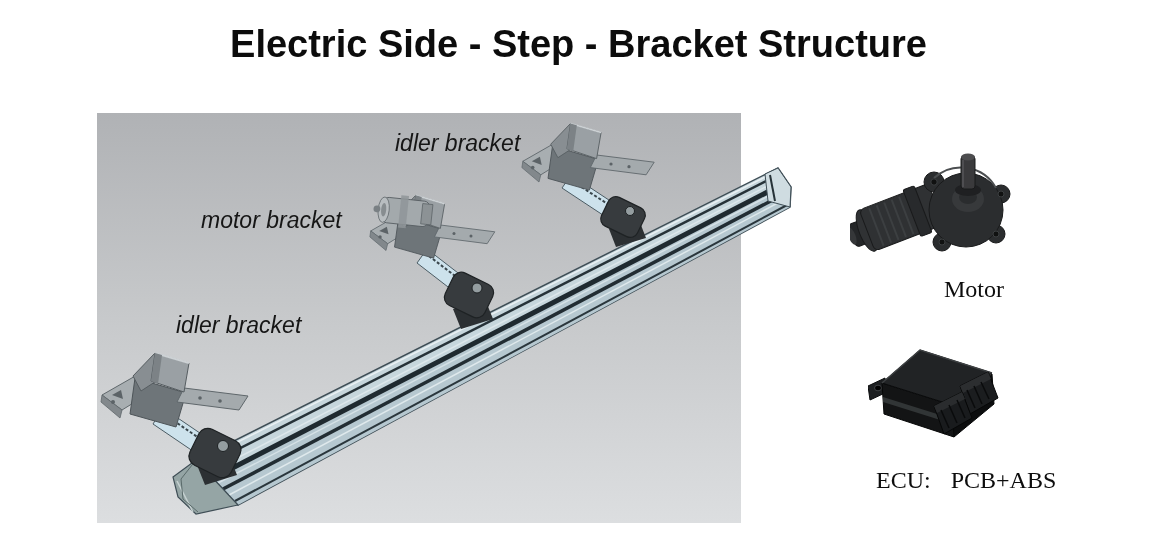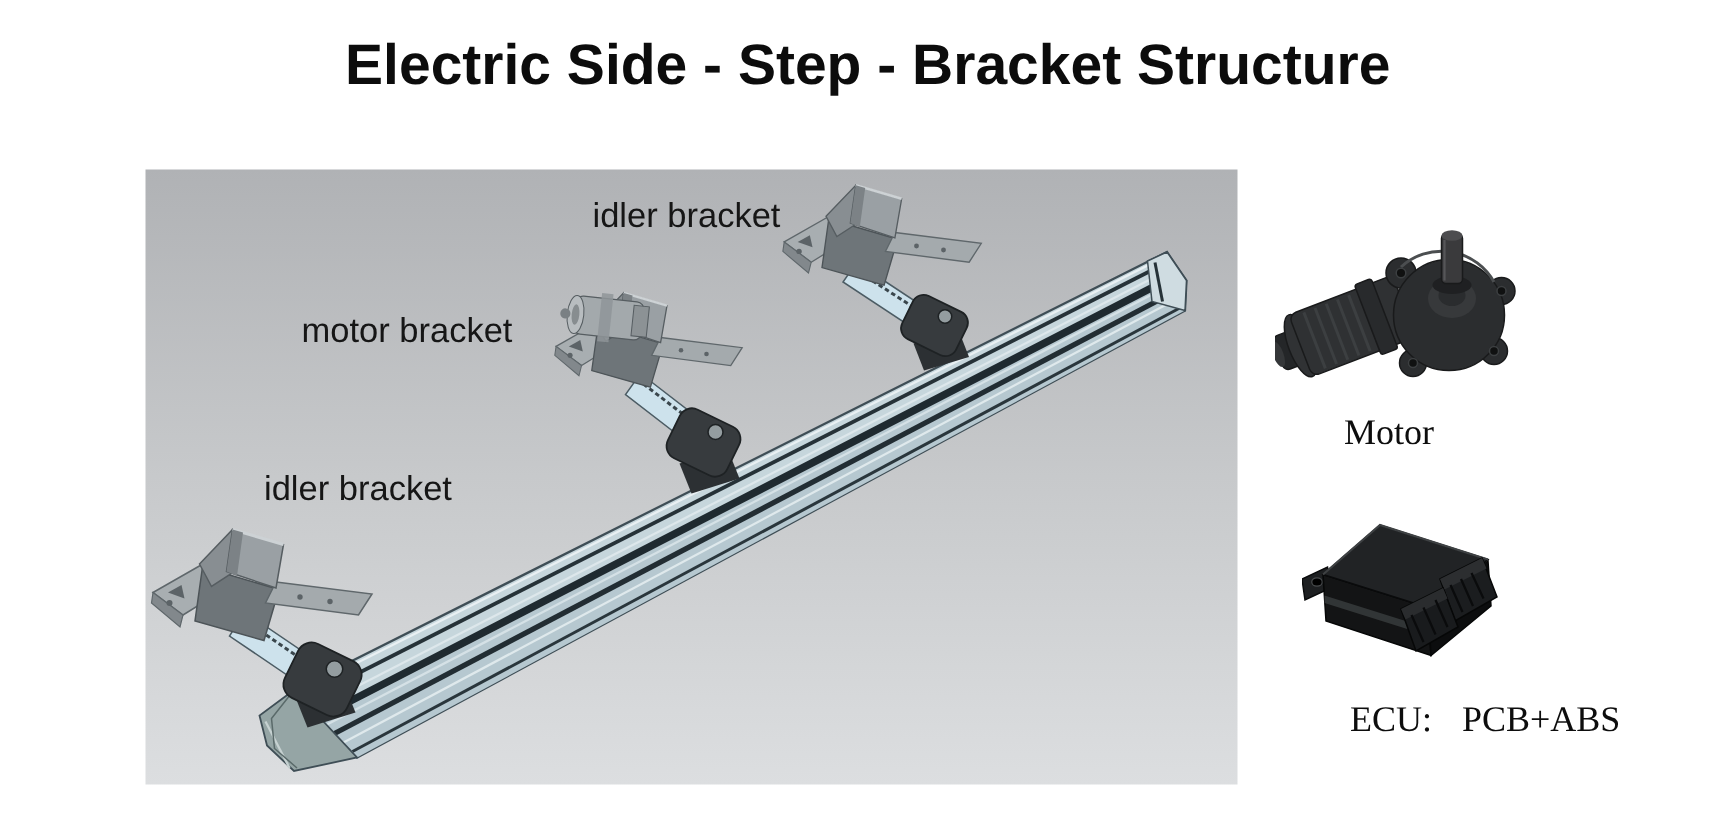--- a/index.html
+++ b/index.html
@@ -1,32 +1,32 @@
 <!DOCTYPE html>
 <html><head>
 <meta charset="utf-8">
 <style>
   html,body{margin:0;padding:0;background:#ffffff;}
   .page{position:relative;width:1157px;height:550px;background:#ffffff;overflow:hidden;
         font-family:"Liberation Sans",sans-serif;}
   .title{position:absolute;left:0;top:23px;width:100%;text-align:center;
          font-size:38px;font-weight:600;color:#0c0c0c;letter-spacing:0px;}
-  .panel{position:absolute;left:97px;top:113px;width:728px;height:410px;
-         background:linear-gradient(180deg,#b0b2b5 0%,#c7c9cb 50%,#dcdee0 100%);}
+  .panel{position:absolute;left:97px;top:113px;width:644px;height:410px;
+         background:linear-gradient(180deg,#b0b2b5 0%,#c7c9cb 50%,#dcdee0 100%);font-style:italic;}
   .panel svg{position:absolute;left:0;top:0;}
   .fig-label{position:absolute;font-size:23px;color:#161616;white-space:nowrap;}
   .lbl-idler-top{left:298px;top:17px;}
   .lbl-motor{left:104px;top:94px;}
   .lbl-idler-bottom{left:79px;top:199px;}
   .part-svg{position:absolute;}
   .motor-svg{left:850px;top:152px;}
   .ecu-svg{left:868px;top:342px;}
   .caption{position:absolute;font-family:"Liberation Serif",serif;font-size:24px;color:#0d0d0d;white-space:nowrap;}
-  .motor-caption{left:841px;top:276px;width:170px;text-align:center;}
-  .ecu-caption{left:876px;top:467px;margin-left:24px;}
+  .motor-caption{left:889px;top:276px;width:170px;text-align:center;}
+  .ecu-caption{left:876px;top:467px;}
   .ecu-caption .pfx{display:inline-block;margin-right:20px;}
 </style>
 </head>
 <body>
 
 <div class="page">
 
   <div class="title">Electric Side - Step - Bracket Structure</div>
 
   <div class="panel">

